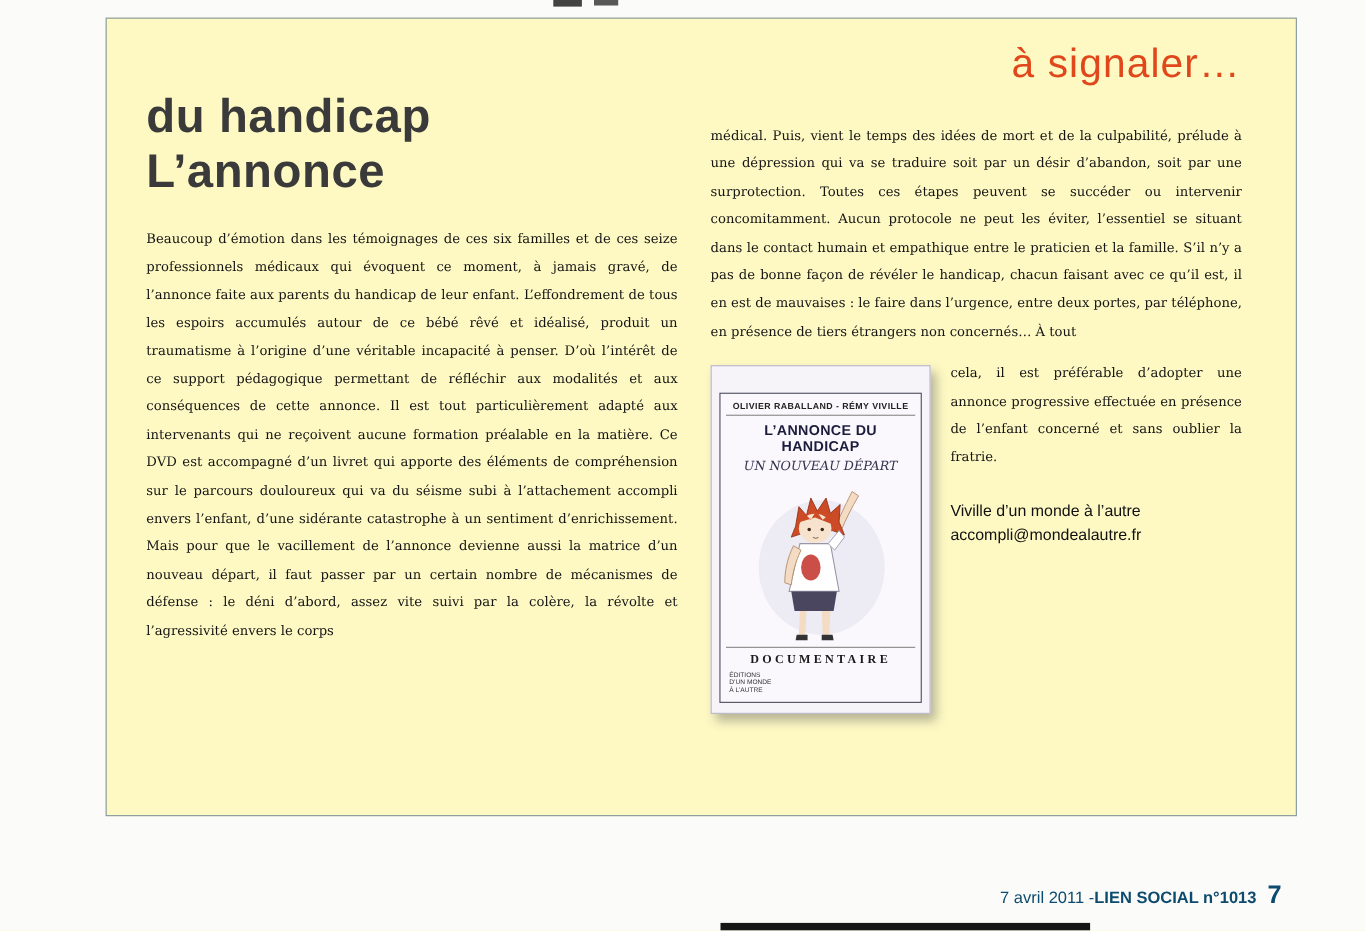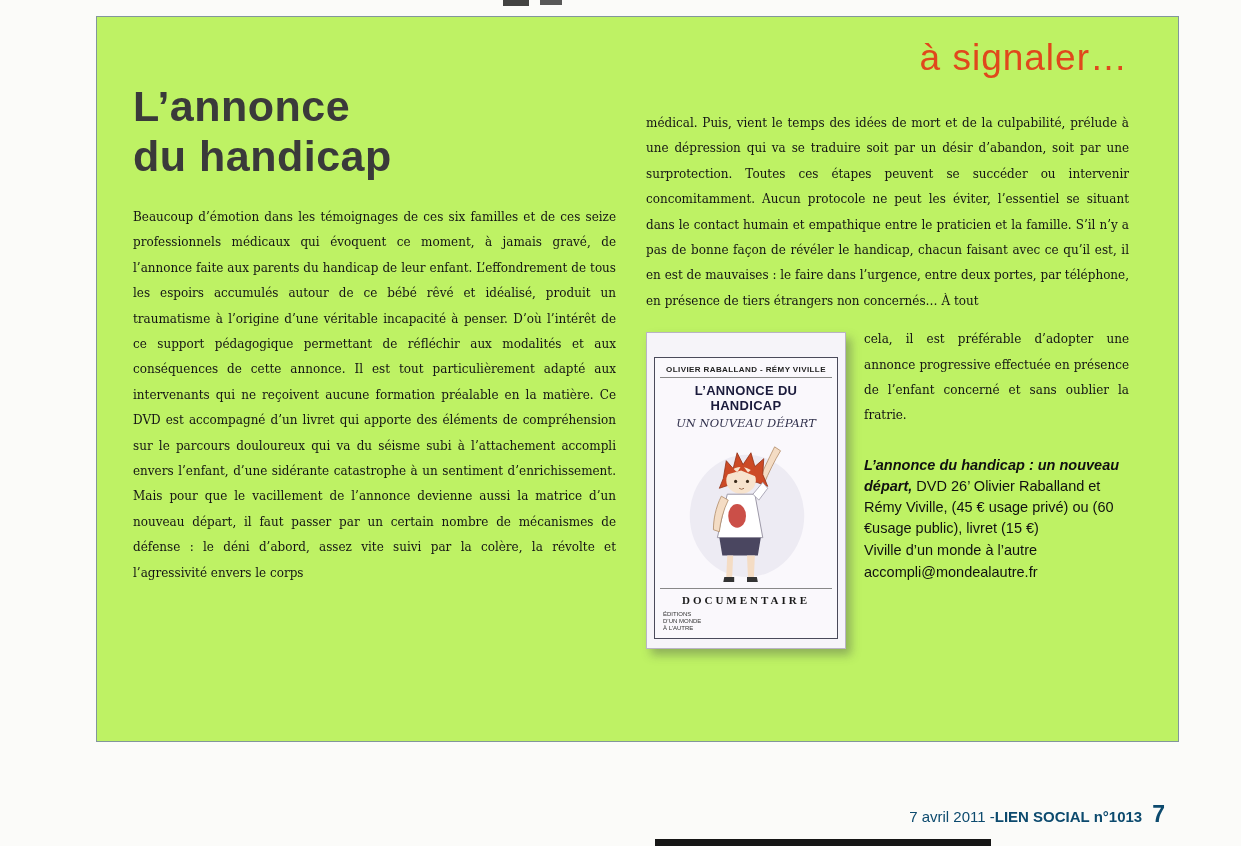--- a/index.html
+++ b/index.html
@@ -7,21 +7,21 @@
   body {
     position: relative;
     background: #fbfbf9;
     overflow: hidden;
     font-family: "DejaVu Serif", serif;
   }
   .page-box {
     position: absolute;
     left: 96px; top: 16px;
     width: 1083px; height: 726px;
-    background: #bef264;
+    background: #fef9c3;
     border: 1px solid #82969c;
   }
   .signal-header {
     position: absolute;
     top: 20px; right: 50px;
     font-family: "Liberation Sans", sans-serif;
     font-size: 37px;
     letter-spacing: 1px;
     color: #e0481c;
   }
@@ -142,22 +142,22 @@
 <body>
 
 <div class="page-box">
 
   <div class="signal-header">à signaler…</div>
 
   <div class="columns">
 
     <div class="col">
       <h1 class="article-title">
+        <span style="display:block">du handicap</span>
         <span style="display:block">L’annonce</span>
-        <span style="display:block">du handicap</span>
       </h1>
       <p class="body-text">Beaucoup d’émotion dans les témoignages de ces six familles et de ces seize professionnels médicaux qui évoquent ce moment, à jamais gravé, de l’annonce faite aux parents du handicap de leur enfant. L’effondrement de tous les espoirs accumulés autour de ce bébé rêvé et idéalisé, produit un traumatisme à l’origine d’une véritable incapacité à penser. D’où l’intérêt de ce support pédagogique permettant de réfléchir aux modalités et aux conséquences de cette annonce. Il est tout particulièrement adapté aux intervenants qui ne reçoivent aucune formation préalable en la matière. Ce DVD est accompagné d’un livret qui apporte des éléments de compréhension sur le parcours douloureux qui va du séisme subi à l’attachement accompli envers l’enfant, d’une sidérante catastrophe à un sentiment d’enrichissement. Mais pour que le vacillement de l’annonce devienne aussi la matrice d’un nouveau départ, il faut passer par un certain nombre de mécanismes de défense : le déni d’abord, assez vite suivi par la colère, la révolte et l’agressivité envers le corps</p>
     </div>
 
     <div class="col col-right">
       <p class="body-text">médical. Puis, vient le temps des idées de mort et de la culpabilité, prélude à une dépression qui va se traduire soit par un désir d’abandon, soit par une surprotection. Toutes ces étapes peuvent se succéder ou intervenir concomitamment. Aucun protocole ne peut les éviter, l’essentiel se situant dans le contact humain et empathique entre le praticien et la famille. S’il n’y a pas de bonne façon de révéler le handicap, chacun faisant avec ce qu’il est, il en est de mauvaises : le faire dans l’urgence, entre deux portes, par téléphone, en présence de tiers étrangers non concernés… À tout</p>
 
       <div class="wrap-block">
 
         <div class="dvd">
@@ -191,21 +191,20 @@
               <div>ÉDITIONS</div>
               <div>D’UN MONDE</div>
               <div>À L’AUTRE</div>
             </div>
           </div>
         </div>
 
         <p class="body-text">cela, il est préférable d’adopter une annonce progressive effectuée en présence de l’enfant concerné et sans oublier la fratrie.</p>
 
         <div class="caption">
-          <p><span class="lead">L’annonce du handicap : un nouveau départ,</span><span> DVD 26’ Olivier Raballand et Rémy Viville, (45 € usage privé) ou (60 €usage public), livret (15 €)</span></p>
           <div class="caption-line">Viville d’un monde à l’autre</div>
           <div class="caption-line">accompli@mondealautre.fr</div>
         </div>
 
       </div>
     </div>
 
   </div>
 </div>
 

